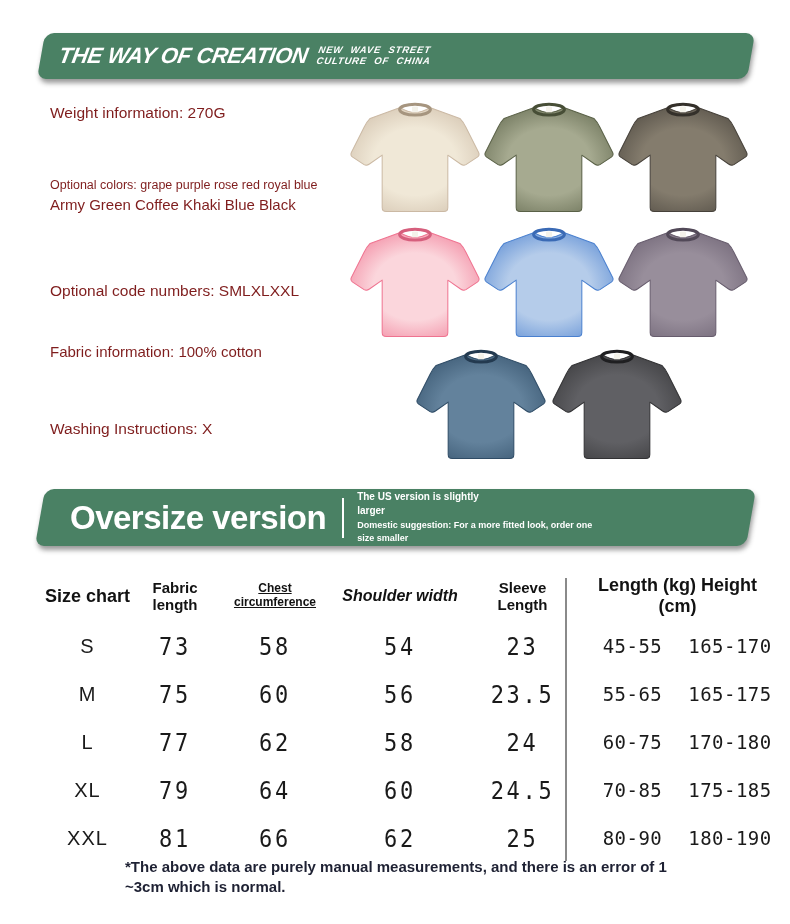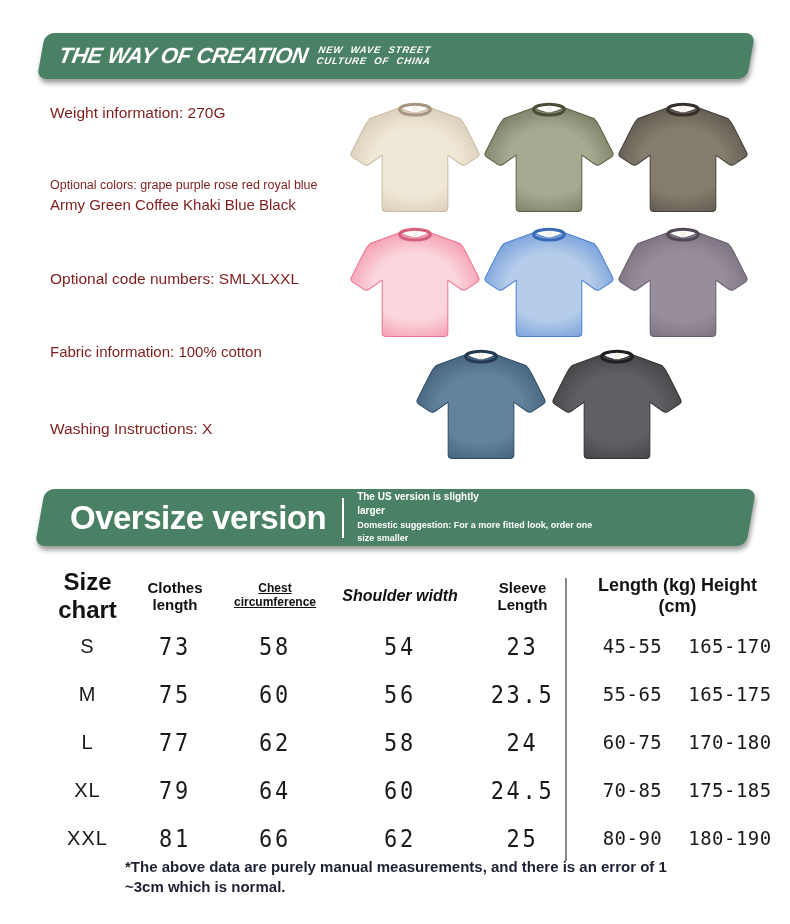--- a/index.html
+++ b/index.html
@@ -19,38 +19,38 @@
   .ob-title{margin-left:30px;font-size:33px;font-weight:bold;letter-spacing:-.5px;white-space:nowrap;}
   .ob-divider{margin-left:16px;width:2px;height:40px;background:#fff;}
   .ob-notes{margin-left:13px;font-size:9px;font-weight:bold;line-height:1.45;}
   .ob-notes .note-line:nth-child(-n+2){font-size:10px;}
 
   
   .info{position:absolute;left:50px;font-weight:normal;color:#7f1d1d;white-space:nowrap;}
   #weight-info{top:104px;font-size:15.5px;}
   #color-options-1{top:178px;font-size:12.5px;}
   #color-options-2{top:196px;font-size:15px;}
-  #size-options{top:270px;font-size:15.5px;}
+  #size-options{top:282px;font-size:15.5px;}
   #fabric-info{top:343px;font-size:15px;}
   #washing-info{top:420px;font-size:15.5px;}
 
   
   .shirt{position:absolute;width:134px;height:121px;}
   .shirt svg{width:100%;height:100%;display:block;}
   .p1{left:348px;top:96px}.p2{left:482px;top:96px}.p3{left:616px;top:96px}
   .p4{left:348px;top:221px}.p5{left:482px;top:221px}.p6{left:616px;top:221px}
   .p7{left:414px;top:343px}.p8{left:550px;top:343px}
 
   
   #size-grid{position:absolute;left:40px;top:570px;display:grid;
              grid-template-columns:95px 80px 120px 130px 115px 105px 90px;
              grid-template-rows:52px repeat(5,48px);color:#1a1a1a;}
   .cell{display:flex;align-items:center;justify-content:center;text-align:center;white-space:pre-line;}
   .hdr{font-weight:bold;line-height:1.15;color:#121212;}
-  .h1{font-size:24px;}.h2{font-size:15px;}.h3{font-size:12px;text-decoration:underline;}.h4{font-size:16px;font-style:italic;}.h5{font-size:15px;}
+  .h1{font-size:18px;}.h2{font-size:15px;}.h3{font-size:12px;text-decoration:underline;}.h4{font-size:16px;font-style:italic;}.h5{font-size:15px;}
   .hspan{grid-column:6/8;font-size:18px;}
   .size-label{font-size:20px;letter-spacing:1px;}
   .num{font-family:"DejaVu Sans Mono",monospace;font-size:25px;font-weight:400;
        letter-spacing:3px;transform:scaleX(.88);}
   .range{font-size:20px;letter-spacing:.5px;transform:scaleX(.95);}
   #table-divider{position:absolute;left:565px;top:578px;width:2px;height:283px;background:#8a8a8a;}
 
   #footnote{position:absolute;left:125px;top:857px;font-size:15px;font-weight:bold;
             color:#1e2133;line-height:1.3;}
 </style>
@@ -199,21 +199,21 @@
           <div class="note-line">The US version is slightly</div>
           <div class="note-line">larger</div>
           <div class="note-line">Domestic suggestion: For a more fitted look, order one</div>
           <div class="note-line">size smaller</div>
         </div>
     </div>
   </div>
 
   <div id="size-grid">
       <div class="cell hdr h1">Size chart</div>
-      <div class="cell hdr h2">Clothes
+      <div class="cell hdr h2">Fabric
 length</div>
       <div class="cell hdr h3">Chest
 circumference</div>
       <div class="cell hdr h4">Shoulder width</div>
       <div class="cell hdr h5">Sleeve
 Length</div>
       <div class="cell hdr hspan">Length (kg) Height (cm)</div>
       <div class="cell size-label">S</div>
       <div class="cell num">73</div>
       <div class="cell num">58</div>

